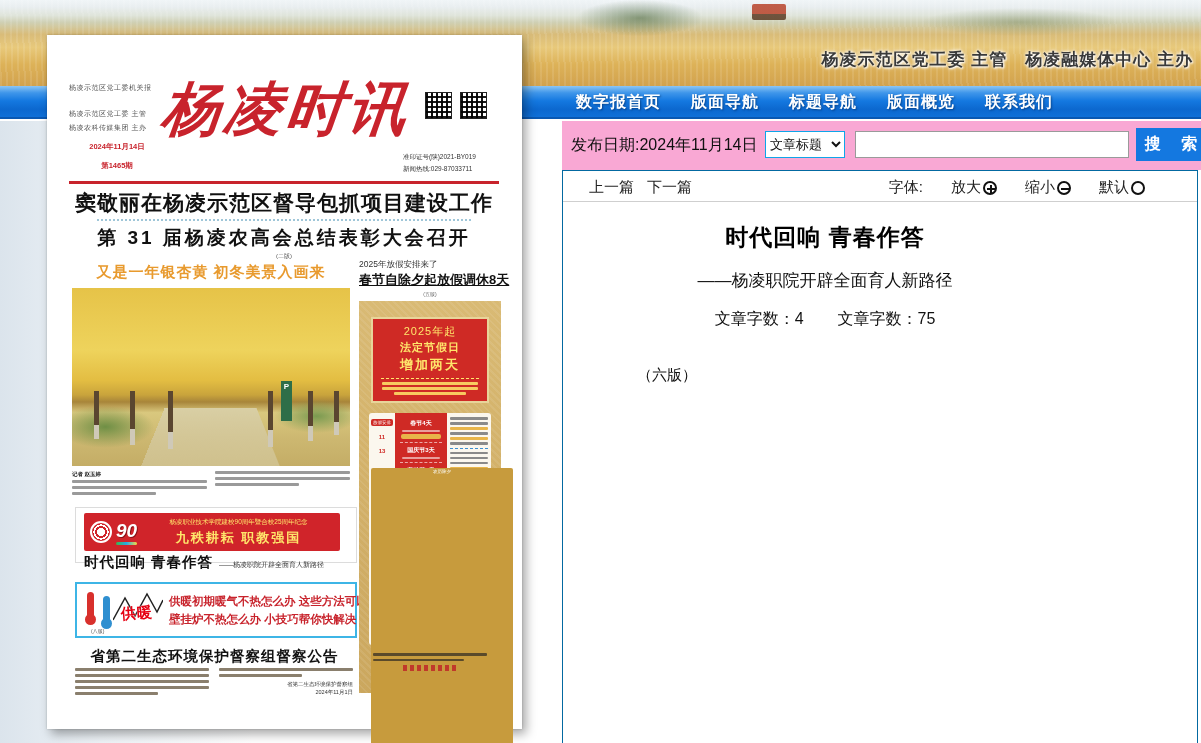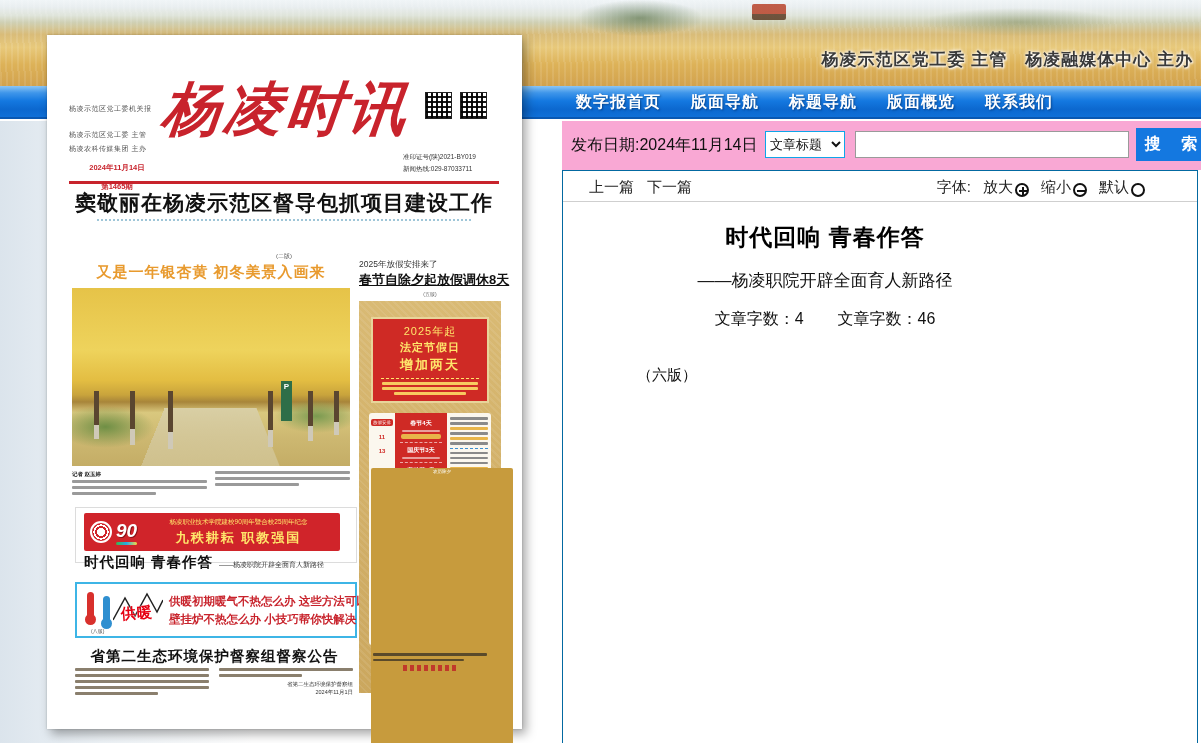--- a/index.html
+++ b/index.html
@@ -42,37 +42,37 @@
     color:#fff; border:none; font-size:16px; font-weight:bold; letter-spacing:8px; padding-left:8px;
     cursor:pointer; font-family:"Liberation Sans",sans-serif; }
 
   
   .article-box { position:absolute; left:562px; top:170px; width:636px; height:734px;
     background:#fff; border:1px solid #0369a1; }
   .art-toolbar { position:absolute; left:0; top:0; width:100%; height:31px; border-bottom:1px solid #cfcfcf; }
   .art-link { position:absolute; top:7px; font-size:15px; color:#222; cursor:pointer; }
   .prev-link { left:26px; } .next-link { left:84px; }
   .font-ctrls { position:absolute; right:52px; top:7px; font-size:15px; color:#222; display:flex; gap:12px; align-items:center; }
-  .font-btn { cursor:pointer; display:flex; align-items:flex-end; gap:2px; }
+  .font-btn { cursor:pointer; display:flex; align-items:center; gap:2px;margin-left:16px; }
   .circle-ico { display:inline-block; width:14px; height:14px; border:2px solid #111; border-radius:50%;
     position:relative; }
   .circle-ico.plus::before { content:""; position:absolute; left:2px; top:5px; width:8px; height:2px; background:#111; }
   .circle-ico.plus::after  { content:""; position:absolute; left:5px; top:2px; width:2px; height:8px; background:#111; }
   .circle-ico.minus::before{ content:""; position:absolute; left:2px; top:5px; width:8px; height:2px; background:#111; }
   .art-content { position:absolute; left:8px; top:31px; width:508px; text-align:center; }
   .art-title { margin-top:20px; font-size:23px; font-weight:bold; color:#000; letter-spacing:1px; }
   .art-subtitle { margin-top:16px; font-size:17px; color:#111; }
   .art-stats { margin-top:17px; font-size:16px; color:#111; }
   .art-stats .gap { display:inline-block; width:34px; }
   .art-body { margin-top:36px; text-align:left; padding-left:66px; font-size:15px; color:#111; }
 
   
   .paper { position:absolute; left:47px; top:35px; width:475px; height:694px; background:#fff;
     box-shadow:4px 5px 10px rgba(0,0,0,.35), 0 0 2px rgba(0,0,0,.2); }
-  .mast-left { position:absolute; left:22px; top:69px; width:110px; font-size:7px; color:#555; }
+  .mast-left { position:absolute; left:22px; top:48px; width:110px; font-size:7px; color:#555; }
   .mast-left .l { margin-bottom:4px; letter-spacing:.5px; white-space:nowrap; }
   .mast-left .l1 { margin-bottom:16px; }
   .mast-red { color:#c8232c; font-weight:bold; font-size:7.5px; text-align:center; width:96px; margin-top:9px; }
   .paper-title { position:absolute; left:104px; top:36px; width:270px; text-align:center;
     font-family:"DejaVu Serif",serif; font-weight:bold; font-style:italic; color:#c8232c;
     font-size:58px; letter-spacing:4px; transform:skewX(-6deg); white-space:nowrap; }
   .qr-wrap { position:absolute; left:378px; top:57px; display:flex; gap:8px; }
   .qr { width:27px; height:27px; border:1px solid #222;
     background:
       repeating-linear-gradient(0deg,rgba(0,0,0,.9) 0 2px,rgba(255,255,255,0) 2px 5px),
@@ -226,21 +226,21 @@
       <span class="font-btn">
         <span>默认</span>
           <span class="circle-ico"></span>
       </span>
     </div>
   </div>
   <div class="art-content">
     <div class="art-title">时代回响 青春作答</div>
     <div class="art-subtitle">——杨凌职院开辟全面育人新路径</div>
     <div class="art-stats">
-      <span>文章字数：</span><span>4</span><span class="gap"></span><span>文章字数：</span><span>46</span>
+      <span>文章字数：</span><span>4</span><span class="gap"></span><span>文章字数：</span><span>75</span>
     </div>
     <div class="art-body">（六版）</div>
   </div>
 </div>
 
 <div class="paper">
 
   <div class="mast-left">
     <div class="l l1">杨凌示范区党工委机关报</div>
     <div class="l">杨凌示范区党工委  主管</div>
@@ -260,20 +260,21 @@
       </div>
   </div>
   <div class="print-info">
     <div>准印证号(陕)2021-BY019</div>
     <div>新闻热线:029-87033711</div>
   </div>
 
   <div class="red-rule"></div>
   <div class="np-h1">窦敬丽在杨凌示范区督导包抓项目建设工作</div>
   <div class="dot-sep"></div>
+  <div class="np-h2">第 31 届杨凌农高会总结表彰大会召开</div>
   <div class="np-h2-note">(二版)</div>
 
   <div class="col-left">
     <div class="photo-title">又是一年银杏黄  初冬美景入画来</div>
     <div class="photo">
       <div class="trunk" style="left:22px;"></div>
       <div class="trunk" style="left:58px; height:54px;"></div>
       <div class="trunk" style="left:96px; height:58px;"></div>
       <div class="trunk" style="left:196px; height:56px;"></div>
       <div class="trunk" style="left:236px; height:50px;"></div>

